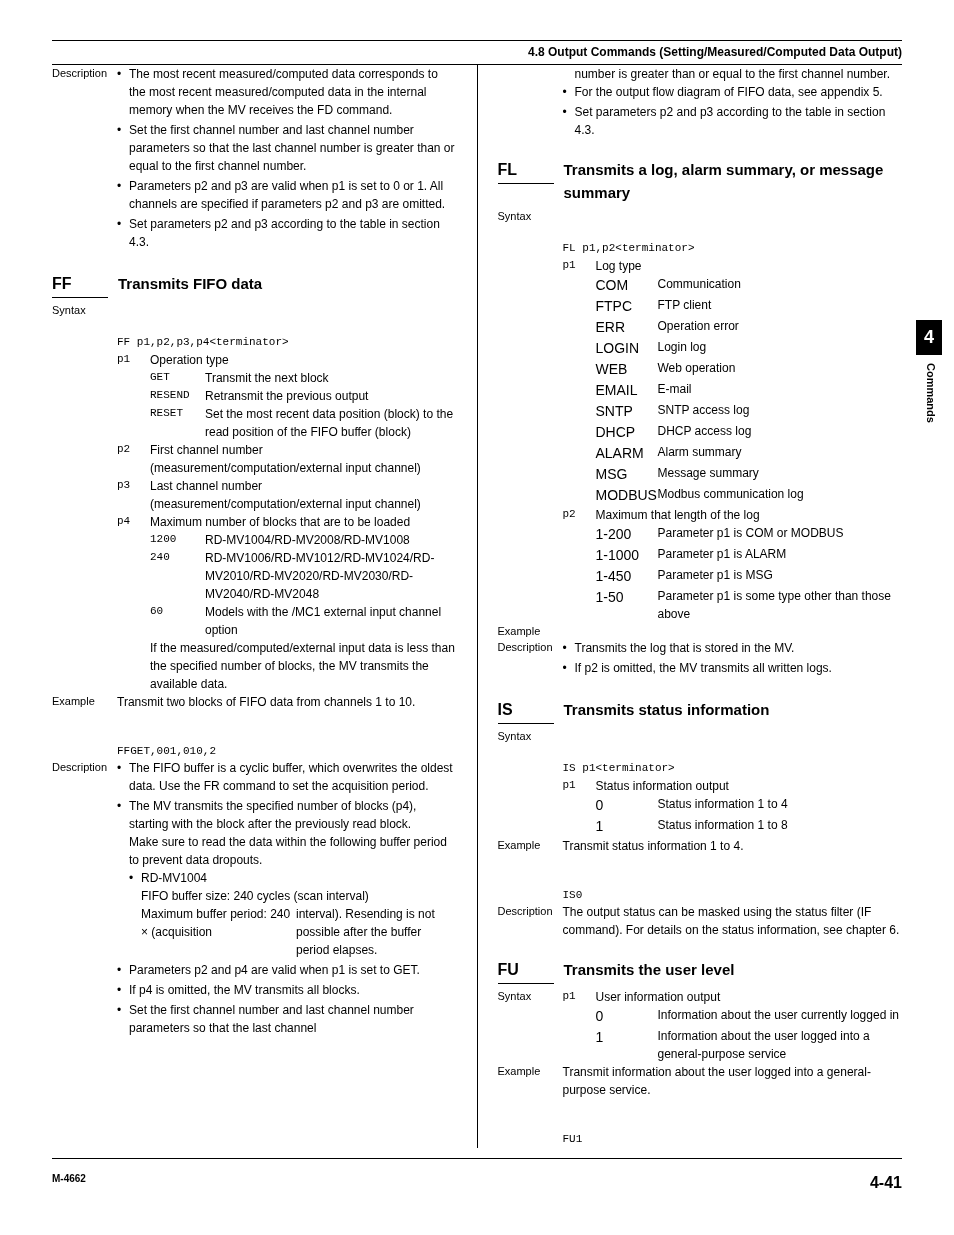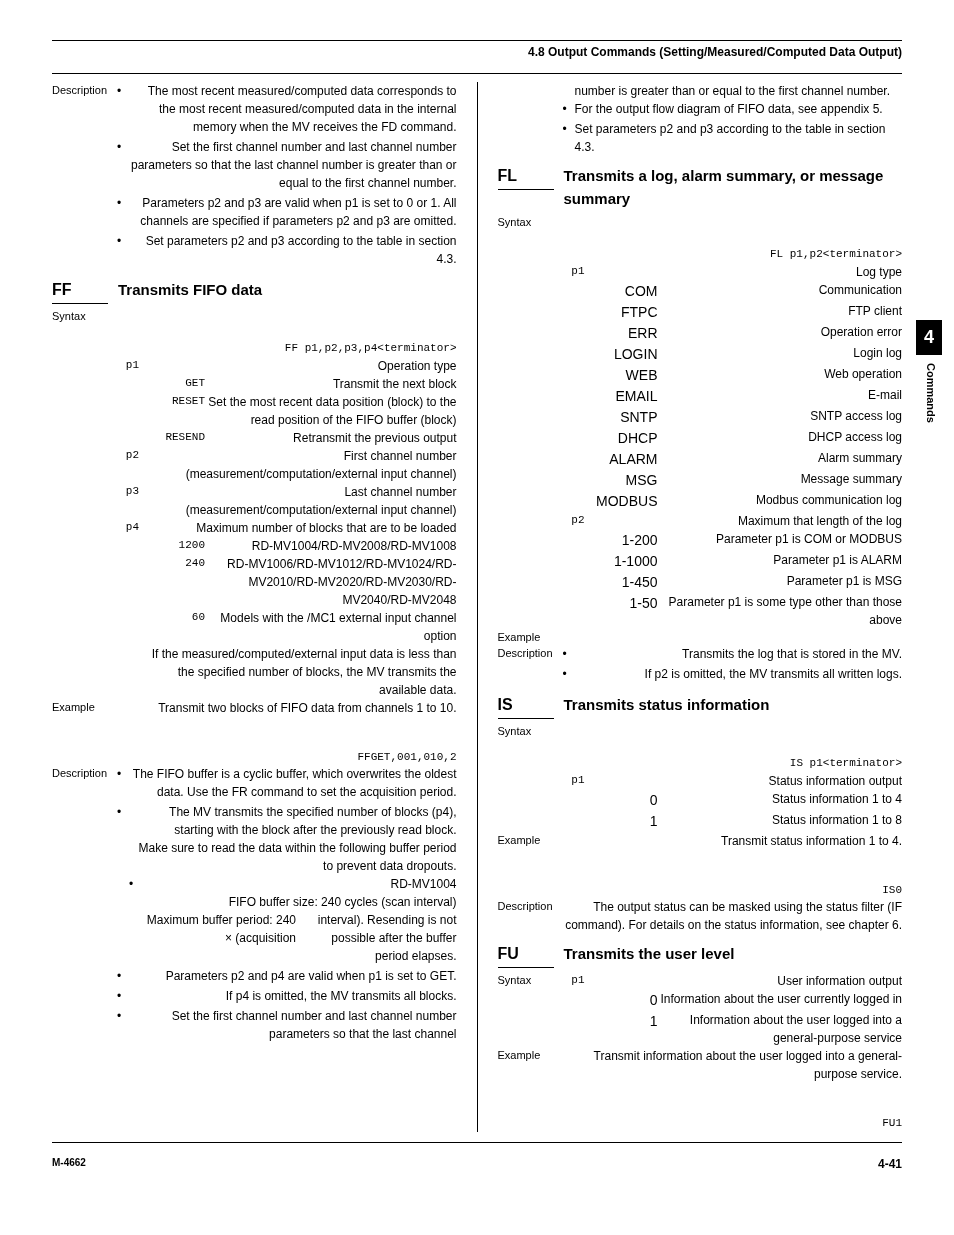--- a/index.html
+++ b/index.html
@@ -14,23 +14,22 @@
   .page {
     width: 850px;
     margin: 0 auto;
     position: relative;
   }
   .header-rule { border-top: 1px solid #000; margin-bottom: 2px; }
   .header {
     text-align: right;
     font-weight: bold;
     font-size: 12px;
-    padding-bottom: 12px;
+    padding-bottom: 3px;
     border-bottom: 1px solid #000;
-    margin-bottom: 8px;
   }
   .columns {
     display: flex;
     gap: 20px;
   }
   .col {
     flex: 1;
     min-width: 0;
   }
   .divider {
@@ -62,27 +61,27 @@
   }
   .footer {
     display: flex;
     justify-content: space-between;
     border-top: 1px solid #000;
     margin-top: 10px;
     padding-top: 12px;
     font-size: 10px;
   }
   .footer-left { font-weight: bold; }
-  .footer-right { font-weight: bold; font-size: 12px; }
+  .footer-right { font-weight: bold; font-size: 16px; }
 
   .row { display: flex; align-items: flex-start; margin-bottom: 0; }
   .label-col { flex: 0 0 65px; font-size: 11px; }
-  .content-col { flex: 1; text-align: right; }
-
-  .cmd-head { display: flex; align-items: baseline; margin-top: 8px; margin-bottom: 4px; }
+  .content-col { flex: 1; }
+
+  .cmd-head { display: flex; align-items: baseline; margin-top: 19px; margin-bottom: 4px; }
   .cmd-name {
     font-size: 16px; font-weight: bold;
     border-bottom: 1.5px solid #000;
     flex: 0 0 56px;
     padding-bottom: 1px;
   }
   .cmd-title { font-size: 15px; font-weight: bold; margin-left: 10px; }
 
   .mono { font-family: "Courier New", monospace; font-size: 11px; margin-top: 32px; }
   .prow { display: flex; gap: 11px; }
@@ -139,26 +138,26 @@
 
           <div class="prow">
             <div class="pkey">p1</div>
             <div class="pbody">
               <div>Operation type</div>
               <div class="subrow">
                   <div class="subkey">GET</div>
                   <div class="subval">Transmit the next block</div>
                 </div>
               <div class="subrow">
+                  <div class="subkey">RESEND</div>
+                  <div class="subval">Retransmit the previous output</div>
+                </div>
+              <div class="subrow">
                   <div class="subkey">RESET</div>
                   <div class="subval">Set the most recent data position (block) to the read position of the FIFO buffer (block)</div>
-                </div>
-              <div class="subrow">
-                  <div class="subkey">RESEND</div>
-                  <div class="subval">Retransmit the previous output</div>
                 </div>
             </div>
           </div>
 
           <div class="prow">
             <div class="pkey">p2</div>
             <div class="pbody">First channel number (measurement/computation/external input channel)</div>
           </div>
 
           <div class="prow">

